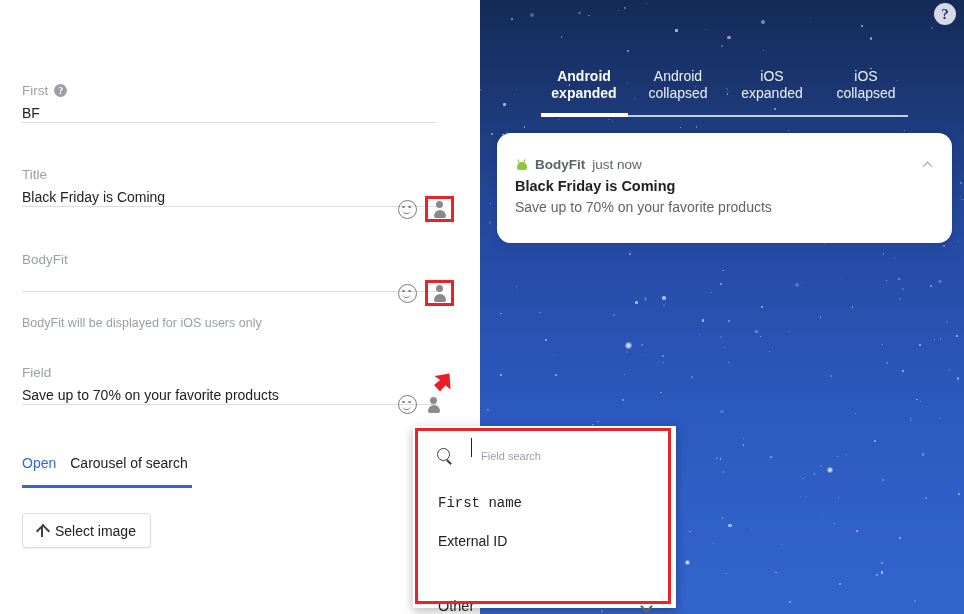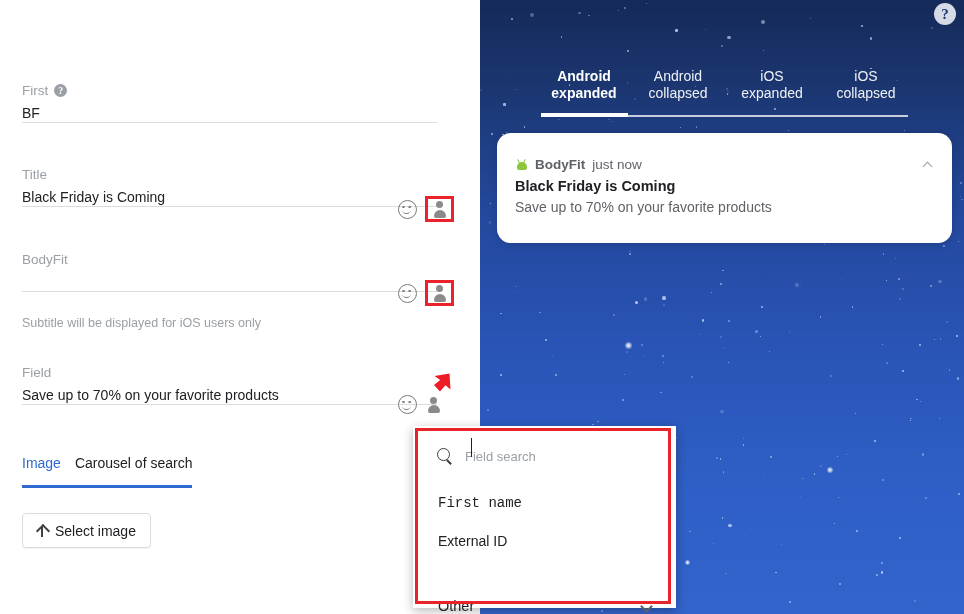--- a/index.html
+++ b/index.html
@@ -408,23 +408,23 @@
     transform: rotate(45deg);
     transform-origin: left center;
   }
   .dd-caret {
     position: absolute;
     left: 58px; top: 12px;
     width: 1.4px; height: 19px;
     background: #202124;
   }
   .dd-placeholder {
-    font-size: 13px;
+    font-size: 11px;
     color: #9aa0a6;
-    margin-left: 2px;
+    margin-left: 18px;
   }
   .dd-item {
     position: absolute;
     left: 25px;
     font-size: 14px;
     color: #202124;
     cursor: pointer;
   }
   .dd-item-other {
     position: absolute;
@@ -487,40 +487,40 @@
         <span>BodyFit</span>
       </div>
       <div class="field-underline"></div>
     </div>
     <div class="field-icons" style="left:398px; top:280px;">
       <div class="emoji-icon"></div>
       <div class="red-box-icon">
         <div class="person-icon"></div>
       </div>
     </div>
-    <div class="field-hint" style="top:316px;">Subtitle will be displayed for iOS users only</div>
+    <div class="field-hint" style="top:316px;">BodyFit will be displayed for iOS users only</div>
 
     <div class="field" style="top:364px;">
       <div class="field-label">
         <span>Field</span>
       </div>
       <div class="field-value">Save up to 70% on your favorite products</div>
       <div class="field-underline"></div>
     </div>
     <div class="field-icons" style="left:398px; top:395px;">
       <div class="emoji-icon"></div>
       <div class="person-icon"></div>
     </div>
 
     <svg class="red-arrow" style="left:429px; top:372px;" viewBox="0 0 22 26">
       <path d="M20.5 1.5 L21.5 17.5 L16.5 13.2 L11.0 19.5 L5.0 13.0 L11.2 8.0 L5.5 4.0 Z" fill="#ee1c25"></path>
     </svg>
 
     <div class="img-tabs">
-      <div class="img-tab active">Image</div>
+      <div class="img-tab active">Open</div>
       <div class="img-tab">Carousel of search</div>
     </div>
     <div class="img-tabs-underline"></div>
 
     <div class="select-image-btn">
       <span class="upload-glyph"></span>
       <span>Select image</span>
     </div>
 
   </div>

